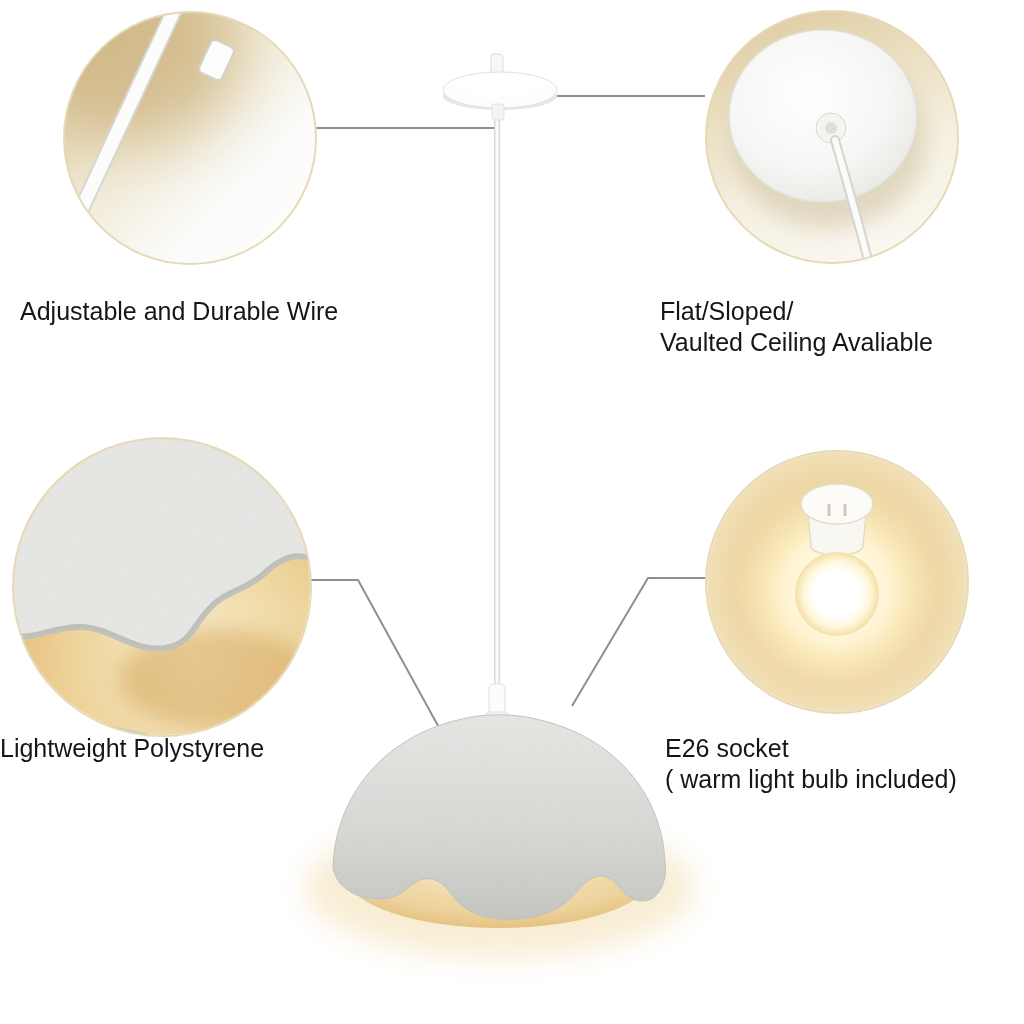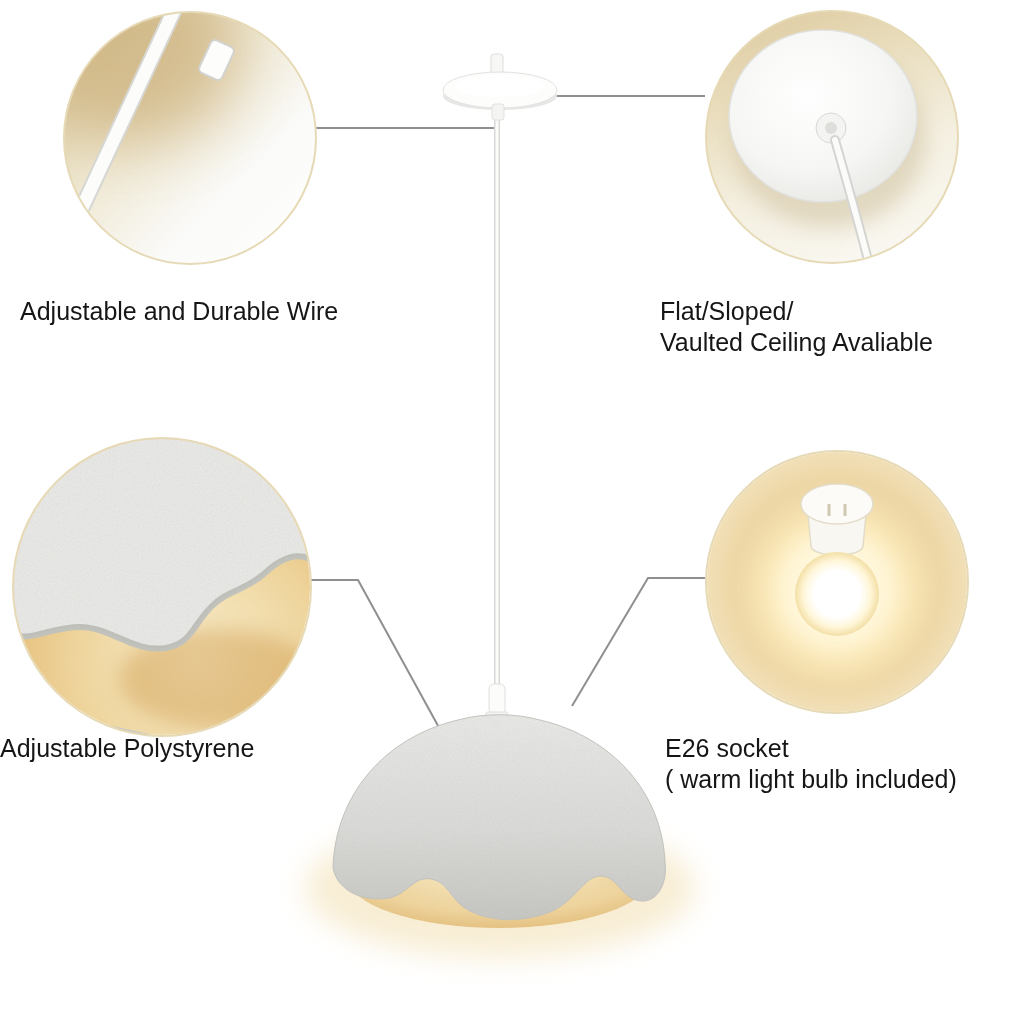--- a/index.html
+++ b/index.html
@@ -176,19 +176,19 @@
 <div class="label" id="label-wire">
   <div>Adjustable and Durable Wire</div>
 </div>
 
 <div class="label" id="label-ceiling">
   <div>Flat/Sloped/</div>
   <div>Vaulted Ceiling Avaliable</div>
 </div>
 
 <div class="label" id="label-shade">
-  <div>Adjustable Polystyrene</div>
+  <div>Lightweight Polystyrene</div>
 </div>
 
 <div class="label" id="label-socket">
   <div>E26 socket</div>
   <div>( warm light bulb included)</div>
 </div>
 
 </body></html>

